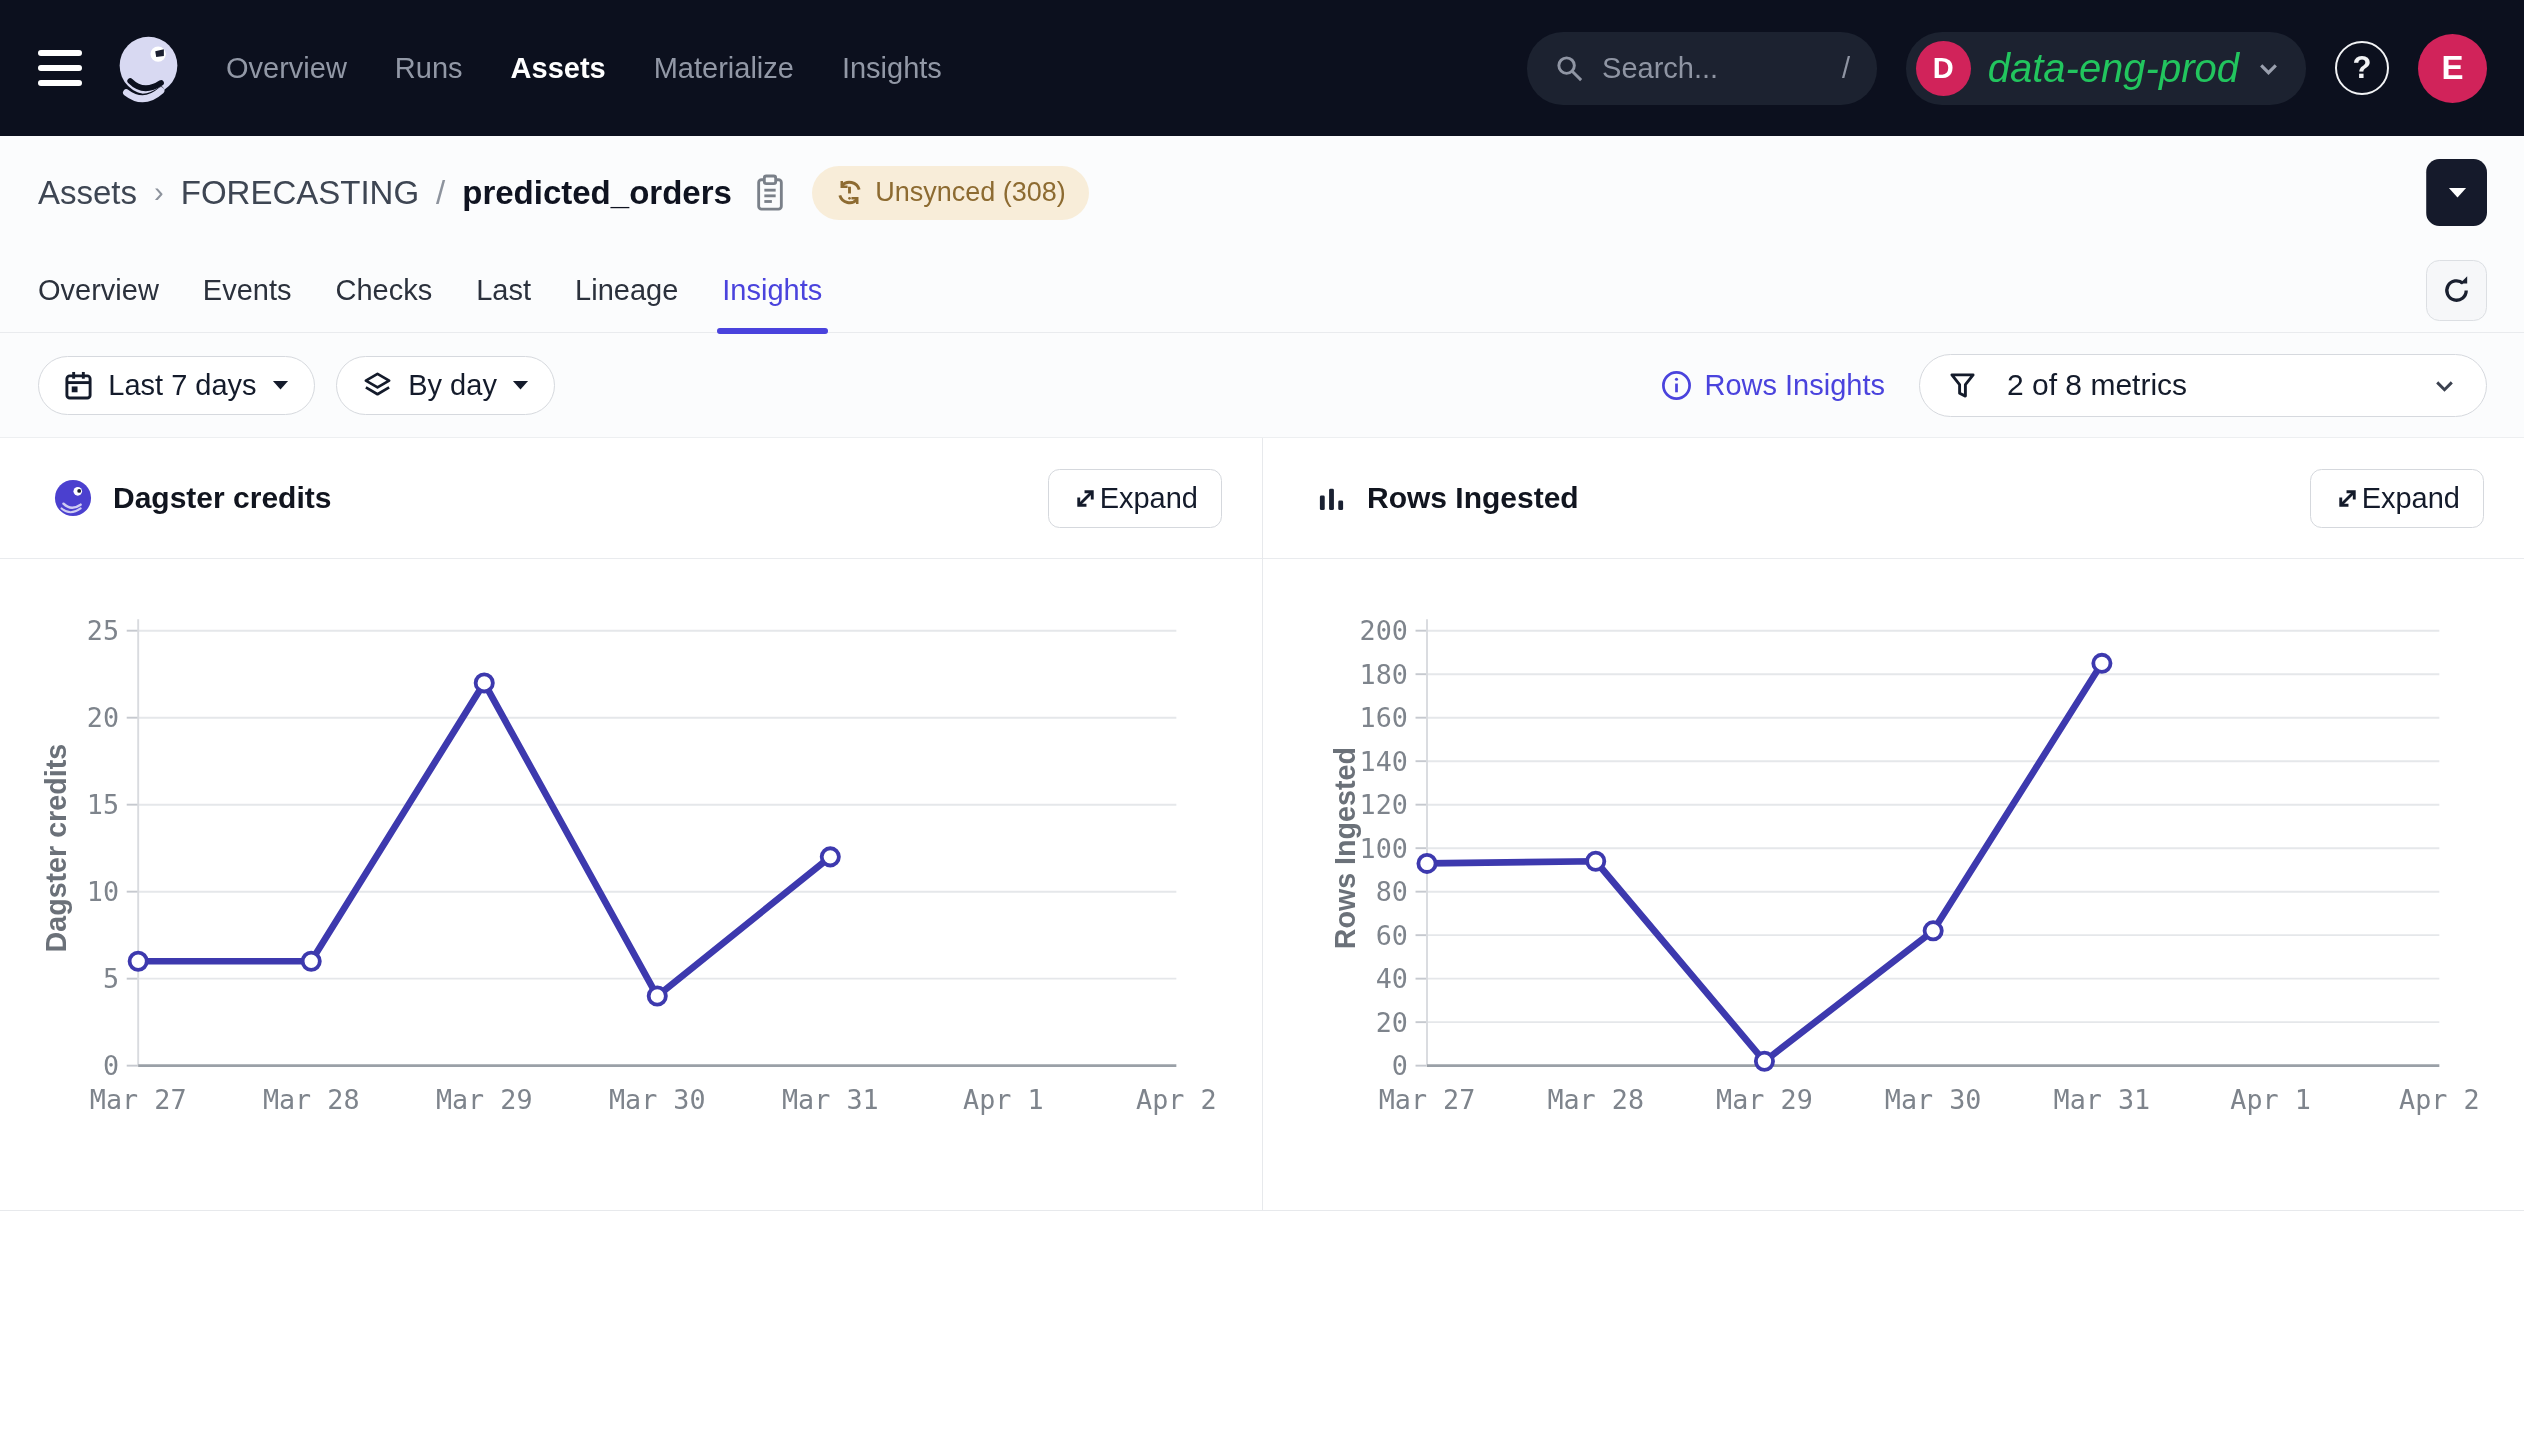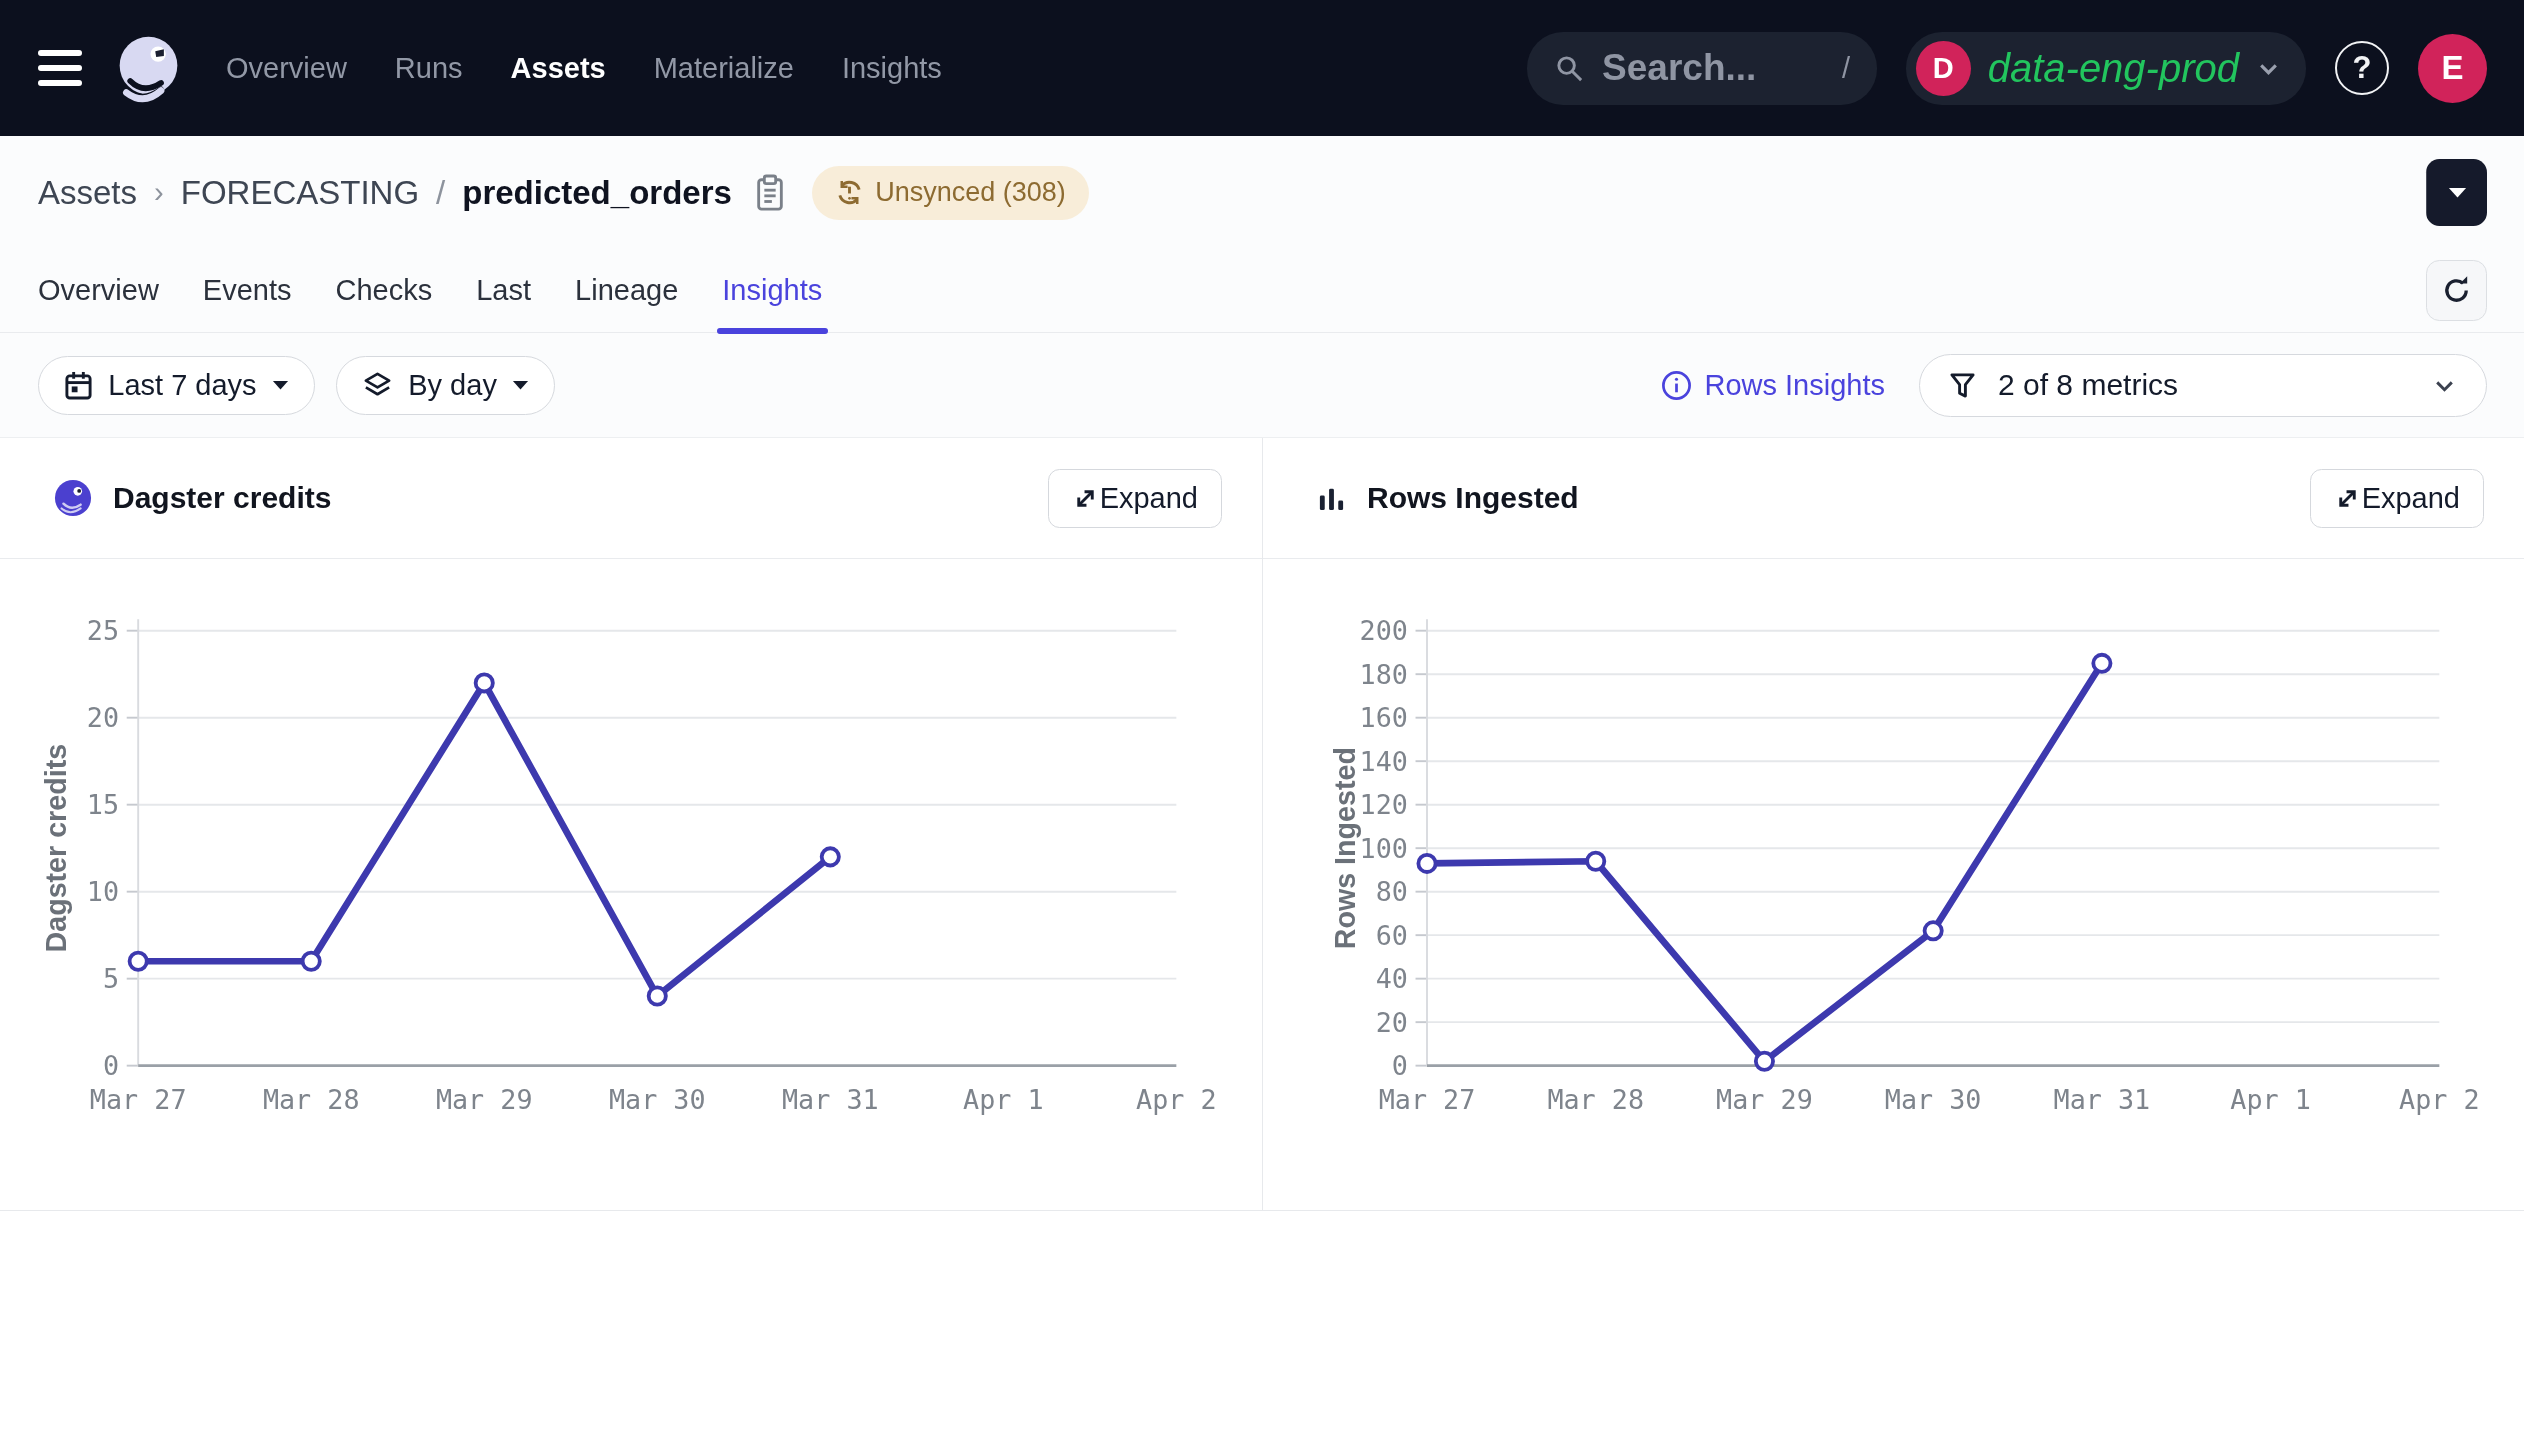--- a/index.html
+++ b/index.html
@@ -11,22 +11,22 @@
   .hamburger { width:50px; height:44px; display:flex; flex-direction:column; justify-content:space-between;
                background:none; border:none; cursor:pointer; padding:3.8px 0; margin-right:23px; }
   .hamburger span { display:block; width:44px; height:6.7px; background:#ffffff; border-radius:2.9px; }
   .nav-logo { margin-right:40px; display:flex; align-items:center; }
   .nav-links { display:flex; align-items:center; gap:48px; list-style:none; }
   .nav-link { font-size:29px; color:#9298a6; cursor:pointer; }
   .nav-link.active { color:#ffffff; font-weight:700; }
   .topnav-right { margin-left:auto; display:flex; align-items:center; gap:29px; }
   .search-pill { width:350px; height:73px; border-radius:36px; background:#1c2230; display:flex;
                  align-items:center; padding:0 27px; gap:17px; }
-  .search-pill input { background:transparent; border:none; outline:none; color:#fde047; font-size:37px;
-                       width:182px; font-family:"Liberation Sans", sans-serif;font-weight:bold; }
+  .search-pill input { background:transparent; border:none; outline:none; color:#fde047; font-size:29px;
+                       width:182px; font-family:"Liberation Sans", sans-serif; }
   .search-pill input::placeholder { color:#8f95a3; }
   .search-slash { margin-left:auto; color:#8f95a3; font-size:29px; }
   .deploy-pill { height:73px; border-radius:36px; background:#1c2230; display:flex; align-items:center;
                  gap:17px; padding:0 25px 0 9.6px; cursor:pointer; }
   .deploy-badge { width:55px; height:55px; border-radius:50%; background:#d1235a; color:#fff;
                   font-size:29px; font-weight:700; display:flex; align-items:center; justify-content:center; }
   .deploy-name { color:#22c55e; font-size:40px;font-style:italic; }
   .help-btn { width:54px; height:54px; border-radius:50%; border:2.9px solid #f2f3f5; background:none;
               color:#f2f3f5; font-size:31px; font-weight:700; display:flex; align-items:center;
               justify-content:center; cursor:pointer; }
@@ -61,21 +61,21 @@
                  background:#f6f7f9; display:flex; align-items:center; justify-content:center; cursor:pointer; }
 
   .filters-row { height:105px; display:flex; align-items:center; padding:0 38px; gap:21px;
                  border-bottom:1.9px solid #edeff1; background:#fbfcfd; }
   .filter-pill { height:59px; border:1.9px solid #d6d9de; border-radius:30px; background:#fff;
                  display:flex; align-items:center; gap:15.3px; padding:0 25px; font-size:29px;
                  font-weight:500; color:#141b2b; cursor:pointer; }
   .filters-right { margin-left:auto; display:flex; align-items:center; gap:34px; }
   .about-link { display:flex; align-items:center; gap:11.5px; color:#4a43dd; font-size:29px; cursor:pointer; }
   .metrics-select { width:568px; height:63px; border:1.9px solid #d6d9de; border-radius:32px; background:#fff;
-                    display:flex; align-items:center; gap:22px; padding:0 29px; font-size:30px;
+                    display:flex; align-items:center; gap:31px; padding:0 29px; font-size:30px;
                     color:#141b2b; cursor:pointer;text-align:right; }
   .metrics-select .chev { margin-left:auto; display:flex; }
 
   
   .charts { display:grid; grid-template-columns:1262px 1262px; border-bottom:1.9px solid #e7e9ec; background:#fff; }
   .chart-card + .chart-card { border-left:1.9px solid #e7e9ec; }
   .card-header { height:121px; border-bottom:1.9px solid #e9ebee; display:flex; align-items:center;
                  padding:0 40px 0 54px; }
   .card-title-group { display:flex; align-items:center; gap:21px; }
   .card-title { font-size:30px; font-weight:700; color:#11151f; }

